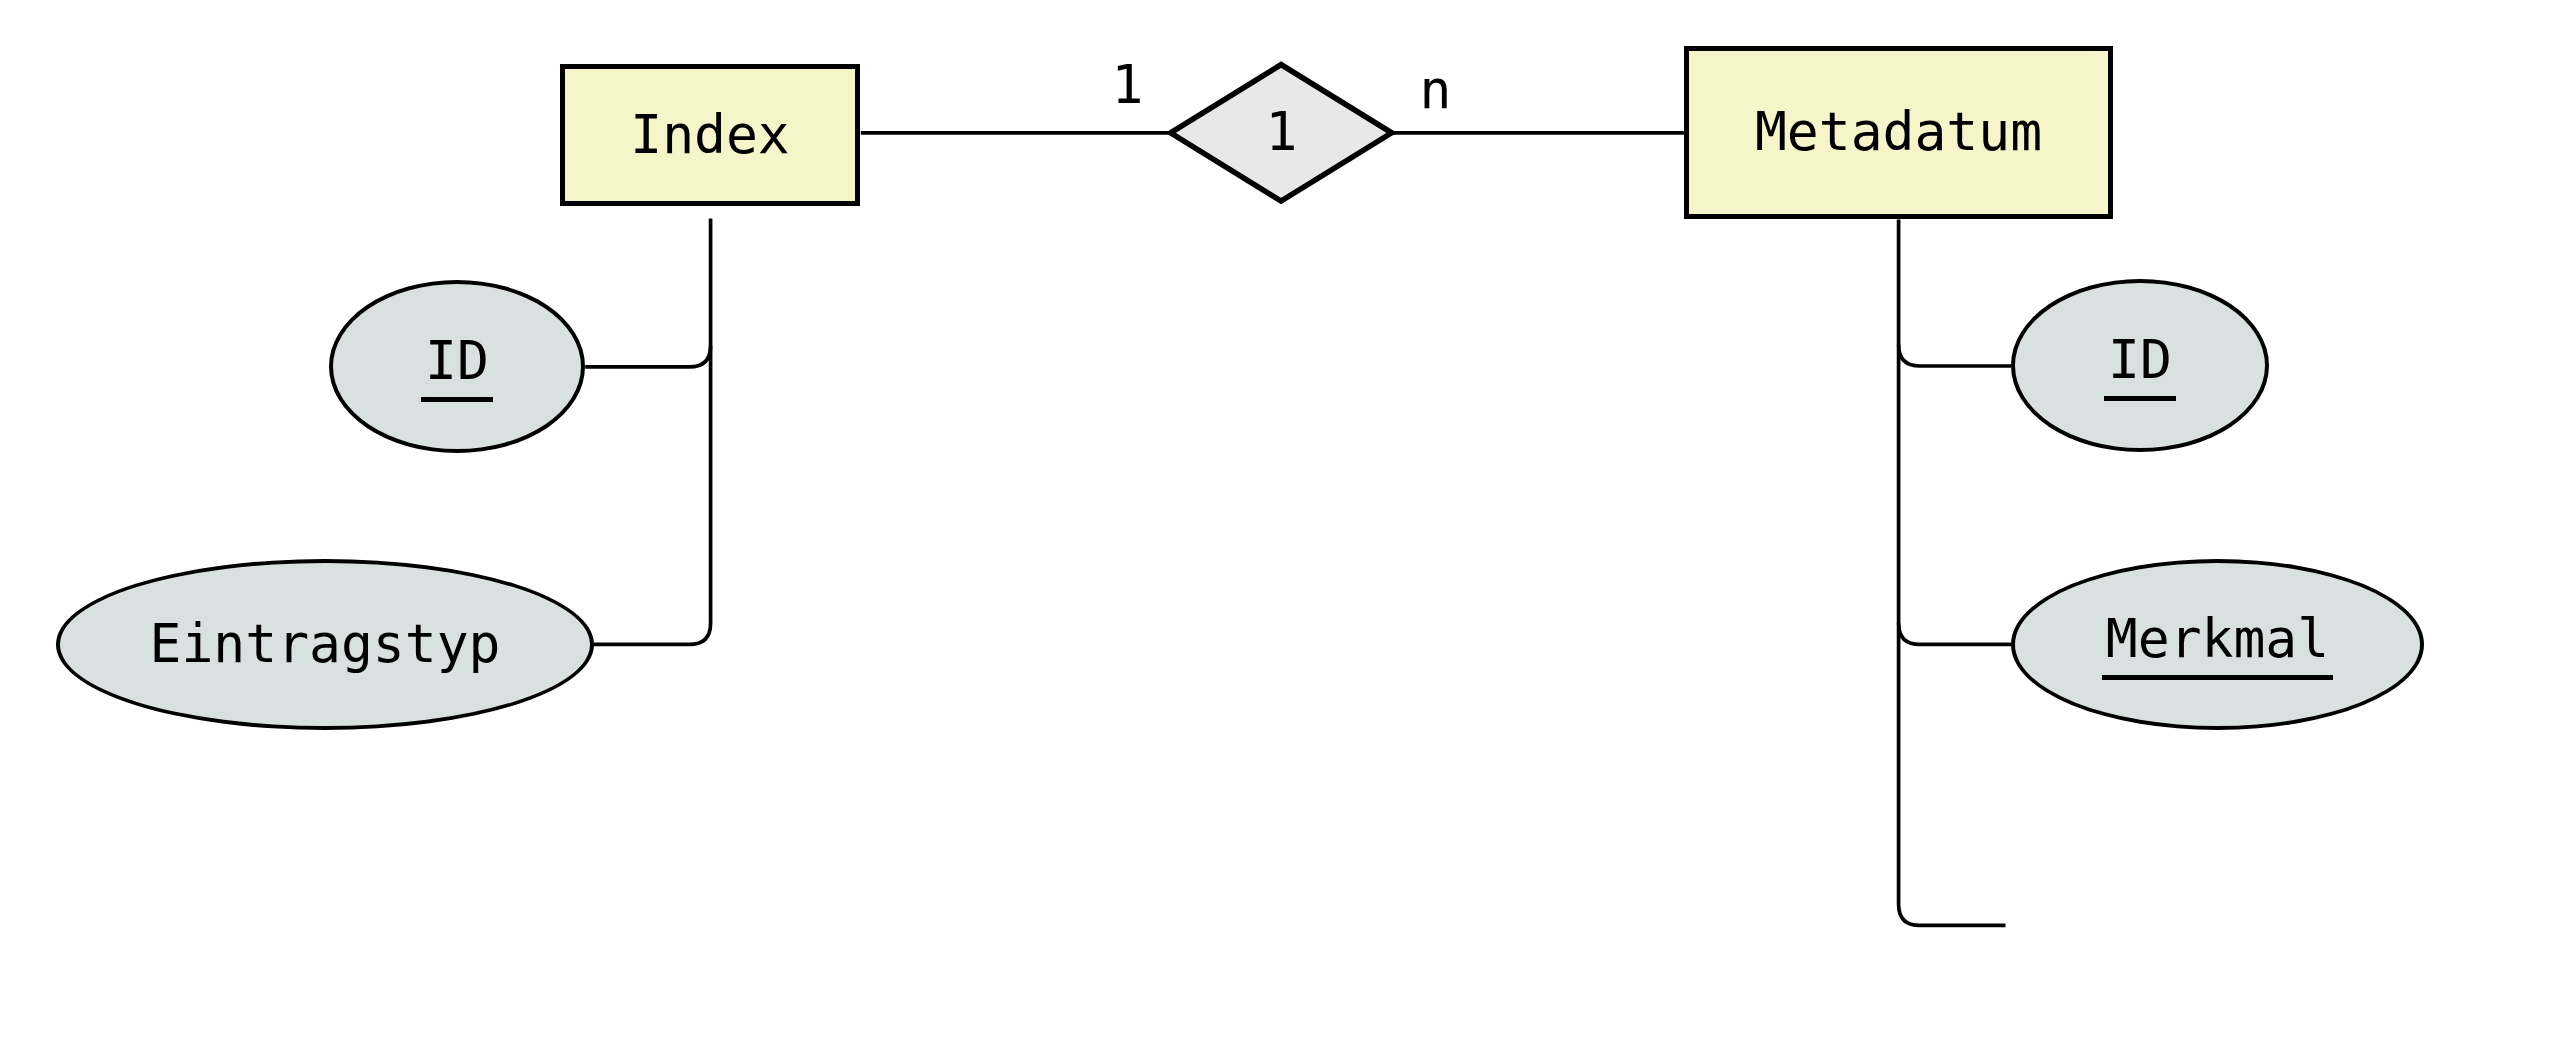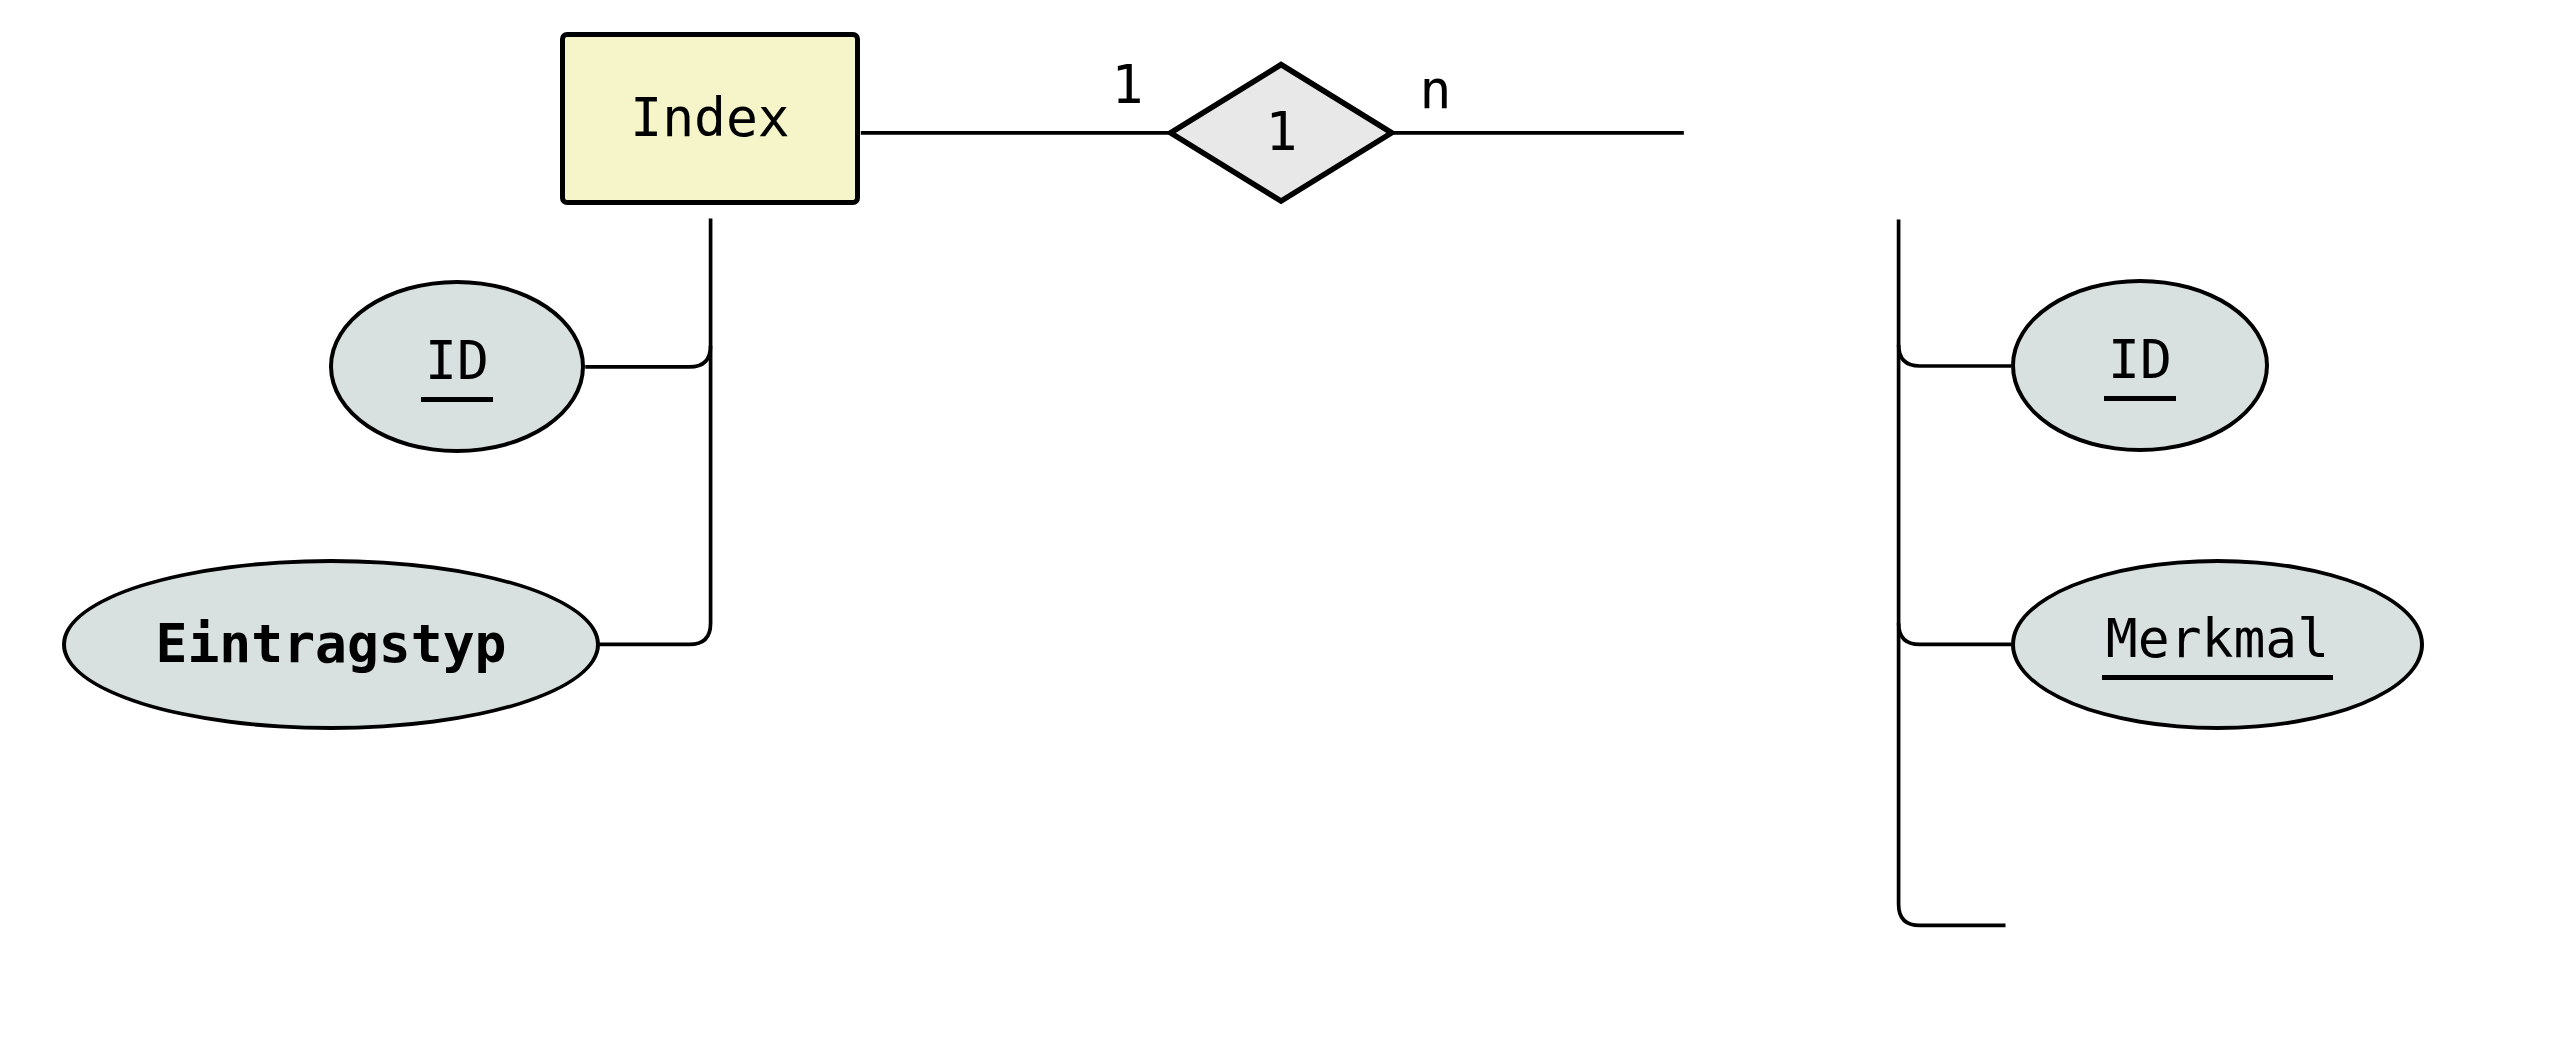--- a/index.html
+++ b/index.html
@@ -48,42 +48,45 @@
     <path class="rel-line" d="M 934 144 L 1270 144"></path>
     <path class="rel-line" d="M 1510 144 L 1827 144"></path>
     <path class="conn-line" d="M 771 237 L 771 676 Q 771 699 748 699 L 644 699"></path>
     <path class="conn-line" d="M 635 398 L 748 398 Q 771 398 771 375"></path>
     <path class="conn-line" d="M 2060 238 L 2060 981 Q 2060 1004 2083 1004 L 2176 1004"></path>
     <path class="conn-line" d="M 2060 374 Q 2060 397 2083 397 L 2182 397"></path>
     <path class="conn-line" d="M 2060 676 Q 2060 699 2083 699 L 2182 699"></path>
     <polygon class="diamond-shape" points="1270,144 1390,70 1510,144 1390,218"></polygon>
   </svg>
 
-  <div class="entity" style="left:560px;top:32px;width:300px;height:173px;border-radius:7px;">
+  <div class="entity" style="left:560px;top:64px;width:300px;height:142px;">
     <span>Index</span>
   </div>
 
+  <div class="entity" style="left:1684px;top:46px;width:429px;height:173px;">
+    <span>Metadatum</span>
+  </div>
 
   <div class="float-label" style="left:1072px;top:53px;width:111px;height:63px;">
     <span>1</span>
   </div>
 
   <div class="float-label" style="left:1380px;top:58px;width:111px;height:63px;">
     <span>n</span>
   </div>
 
   <div class="float-label" style="left:1226px;top:100px;width:111px;height:63px;">
     <span>1</span>
   </div>
 
   <div class="attribute" style="left:329px;top:280px;width:256px;height:173px;">
     <span class="key">ID</span>
   </div>
 
-  <div class="attribute" style="left:62px;top:559px;width:538px;height:171px;font-weight:bold;">
+  <div class="attribute" style="left:56px;top:559px;width:538px;height:171px;">
     <span>Eintragstyp</span>
   </div>
 
   <div class="attribute" style="left:2011px;top:279px;width:258px;height:173px;">
     <span class="key">ID</span>
   </div>
 
   <div class="attribute" style="left:2011px;top:559px;width:413px;height:171px;justify-content:center;">
     <span class="key">Merkmal</span>
   </div>

